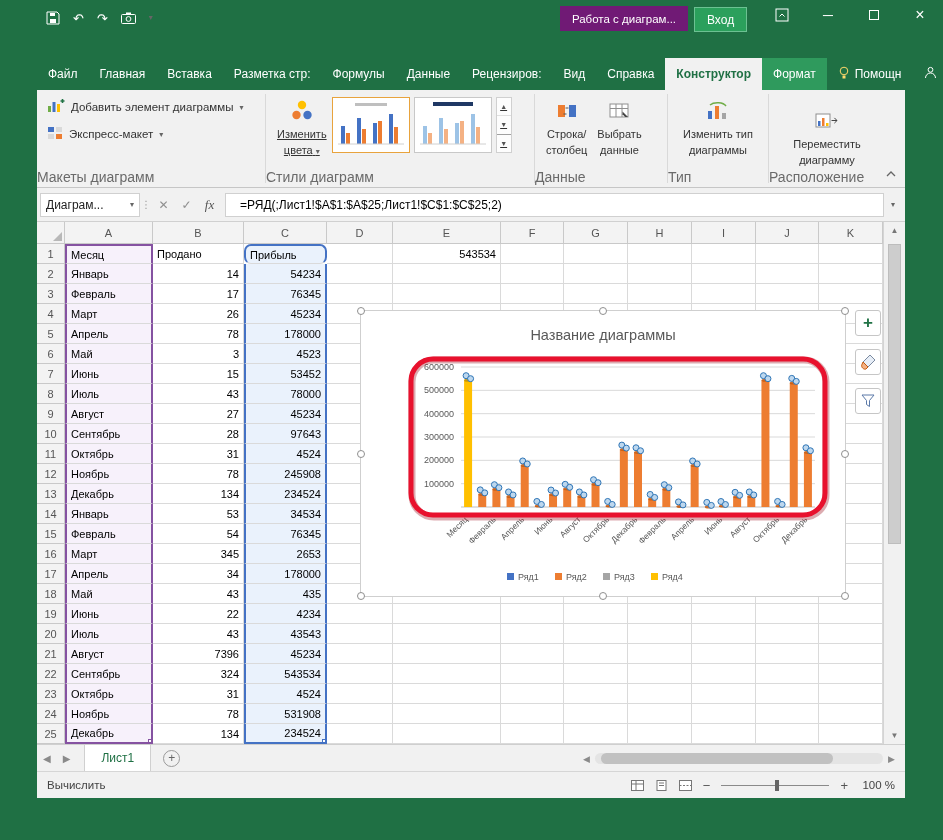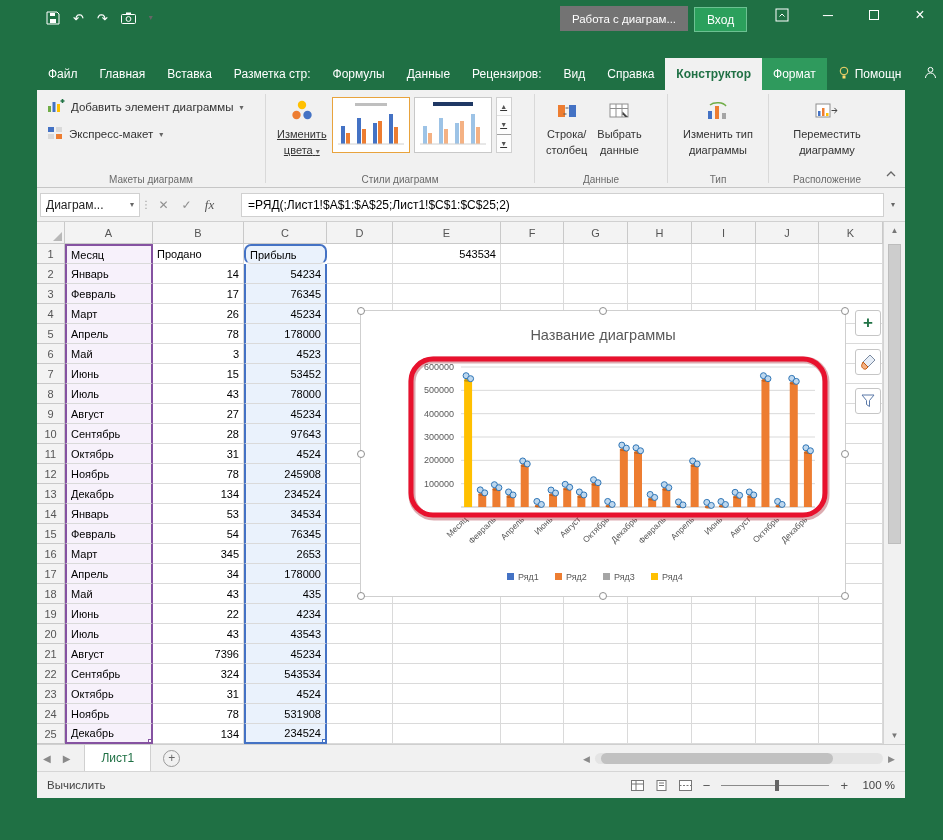--- a/index.html
+++ b/index.html
@@ -4,37 +4,37 @@
 <style>
   * { margin:0; padding:0; box-sizing:border-box; }
   body { font-family:"Liberation Sans",sans-serif; background:#333; }
   .window { position:relative; width:943px; height:840px; background:#1f7044; overflow:hidden; font-size:12px; }
 
   
   .titlebar { position:absolute; top:0; left:0; width:100%; height:58px; color:#fff; }
   .qat { position:absolute; left:46px; top:9px; display:flex; gap:13px; align-items:center; height:18px; }
   .qicon { display:flex; align-items:center; justify-content:center; color:#fff; font-size:13px; line-height:1; }
   .win-title { position:absolute; left:0; right:0; top:12px; text-align:center; font-size:12px; color:#fff; padding-right:140px; white-space:nowrap; }
-  .ctx-label { position:absolute; left:560px; top:6px; width:128px; height:25px; background:#737373; color:#fff; font-size:11.5px; display:flex; align-items:center; justify-content:center; white-space:nowrap; overflow:hidden; }
+  .ctx-label { position:absolute; left:560px; top:6px; width:128px; height:25px; background:#701a75; color:#fff; font-size:11.5px; display:flex; align-items:center; justify-content:center; white-space:nowrap; overflow:hidden; }
   .signin-btn { position:absolute; left:694px; top:7px; height:25px; padding:0 12px; background:#2ba05c; border:1px solid #6cc192; color:#fff; font-size:12px; display:flex; align-items:center; }
   .winbtns { position:absolute; right:0; top:0; display:flex; }
   .wbtn { width:46px; height:30px; display:flex; align-items:center; justify-content:center; color:#fff; font-size:14px; }
   .maxbox { width:10px; height:10px; border:1px solid #fff; display:inline-block; }
 
   
   .tabrow { position:absolute; top:58px; left:37px; width:868px; height:32px; display:flex; align-items:stretch; color:#fff; }
   .tab { padding:0 11px; display:flex; align-items:center; font-size:12px; white-space:nowrap; gap:5px; }
   .tab.active { background:#f1f1f1; color:#1f7044; font-weight:bold; }
   .tab.ctx { background:#2f9a5d; }
   .share-btn { margin-left:auto; display:flex; align-items:center; gap:6px; padding:0 12px; font-size:12px; }
 
   
   .ribbon { position:absolute; top:90px; left:37px; width:868px; height:98px; background:#f1f1f1; border-bottom:1px solid #c6c6c6; display:flex; color:#333; }
   .rgroup { position:relative; padding:3px 6px 18px; }
-  .glabel { position:absolute; bottom:2px; left:0; right:0; text-align:center; font-size:10px; color:#6a6a6a; white-space:nowrap; }
+  .glabel { position:absolute; bottom:2px; left:0; right:0; text-align:left; font-size:14px; color:#6a6a6a; white-space:nowrap; }
   .vsep { width:1px; background:#d9d9d9; margin:4px 0; }
   .rbtn-row { display:flex; align-items:center; gap:6px; background:none; border:none; font-family:inherit; font-size:11.5px; color:#333; padding:5px 4px; white-space:nowrap; }
   .dd { font-size:8px; color:#666; }
   .bigbtn { display:flex; flex-direction:column; align-items:center; justify-content:flex-start; background:none; border:none; font-family:inherit; font-size:11px; color:#333; padding:4px 5px 0; line-height:1.3; gap:2px; white-space:nowrap; }
   .bigbtn .ic { height:28px; display:flex; align-items:center; }
   .g-layouts { width:228px; }
   .g-styles { width:268px;text-decoration:underline; }
   .styles-row { display:flex; align-items:flex-start; }
   .gallery { display:flex; align-items:center; gap:4px; margin-top:4px; }
   .thumb { width:78px; height:56px; background:#fff; border:1px solid #c8c8c8; }
@@ -45,21 +45,21 @@
   .g-data { width:132px; } .g-data .pair { display:flex; }
   .g-type { width:100px; } .g-location { width:116px; }
   .ribbon-collapse { position:absolute; right:8px; bottom:6px; }
 
   
   .formula-row { position:absolute; top:188px; left:37px; width:868px; height:34px; background:#f1f1f1; border-bottom:1px solid #d0d0d0; display:flex; align-items:center; padding:0 3px; }
   .namebox { width:100px; height:24px; background:#fff; border:1px solid #d0d0d0; display:flex; align-items:center; justify-content:space-between; padding:0 5px; font-size:12px; color:#222; }
   .fhandle { width:12px; text-align:center; color:#9a9a9a; font-size:10px; }
   .fbtn { width:23px; text-align:center; color:#8f8f8f; font-size:12px; background:none; border:none; font-family:inherit; }
   .fbtn.fx { font-style:italic; font-family:"Liberation Serif",serif; color:#555; font-size:13px; }
-  .fvalue { flex:1; height:24px; background:#fff; border:1px solid #d0d0d0; margin-left:20px; display:flex; align-items:center; padding:0 6px; font-size:12px; color:#000; white-space:nowrap; overflow:hidden; }
+  .fvalue { flex:1; height:24px; background:#fff; border:1px solid #d0d0d0; margin-left:4px; display:flex; align-items:center; padding:0 14px; font-size:12px; color:#000; white-space:nowrap; overflow:hidden; }
   .f-expand { width:18px; text-align:center; color:#666; font-size:8px; }
 
   
   #sheet { position:absolute; top:222px; left:37px; width:846px; display:grid;
     grid-template-columns:28px 88px 91px 83px 66px 108px 63px 64px 64px 64px 63px 64px;
     grid-template-rows:22px repeat(25,20px); background:#fff; font-size:11px; z-index:1; }
   .hcell { background:#f3f3f3; border-right:1px solid #c9c9c9; border-bottom:1px solid #c9c9c9; color:#555; display:flex; align-items:center; justify-content:center; }
   .corner { position:relative; }
   .corner i { position:absolute; right:2px; bottom:2px; width:0; height:0; border-left:9px solid transparent; border-bottom:9px solid #b8b8b8; }
   .cell { position:relative; border-right:1px solid #dadada; border-bottom:1px solid #dadada; padding:0 4px; display:flex; align-items:center; white-space:nowrap; overflow:hidden; color:#000; background:#fff; }
@@ -310,21 +310,21 @@
             </svg>
           </span>
         <span>Изменить тип</span>
         <span>диаграммы</span>
       </button>
       <div class="glabel">Тип</div>
     </div>
     <div class="vsep"></div>
 
     <div class="rgroup g-location">
-      <button class="bigbtn" style="margin:0 auto;">
+      <button class="bigbtn" style="margin:10px auto;">
         <span class="ic">
             <svg width="24" height="20" viewBox="0 0 24 20">
               <rect x="1" y="3" width="14" height="13" fill="#fff" stroke="#8f8f8f"></rect>
               <rect x="3" y="10" width="2.5" height="5" fill="#4472c4"></rect>
               <rect x="7" y="7" width="2.5" height="8" fill="#ed7d31"></rect>
               <rect x="11" y="12" width="2.5" height="3" fill="#ffc000"></rect>
               <path d="M16.5 9.5 h5.5 m-2.6 -2.6 l2.6 2.6 l-2.6 2.6" stroke="#444" fill="none"></path>
             </svg>
           </span>
         <span>Переместить</span>

